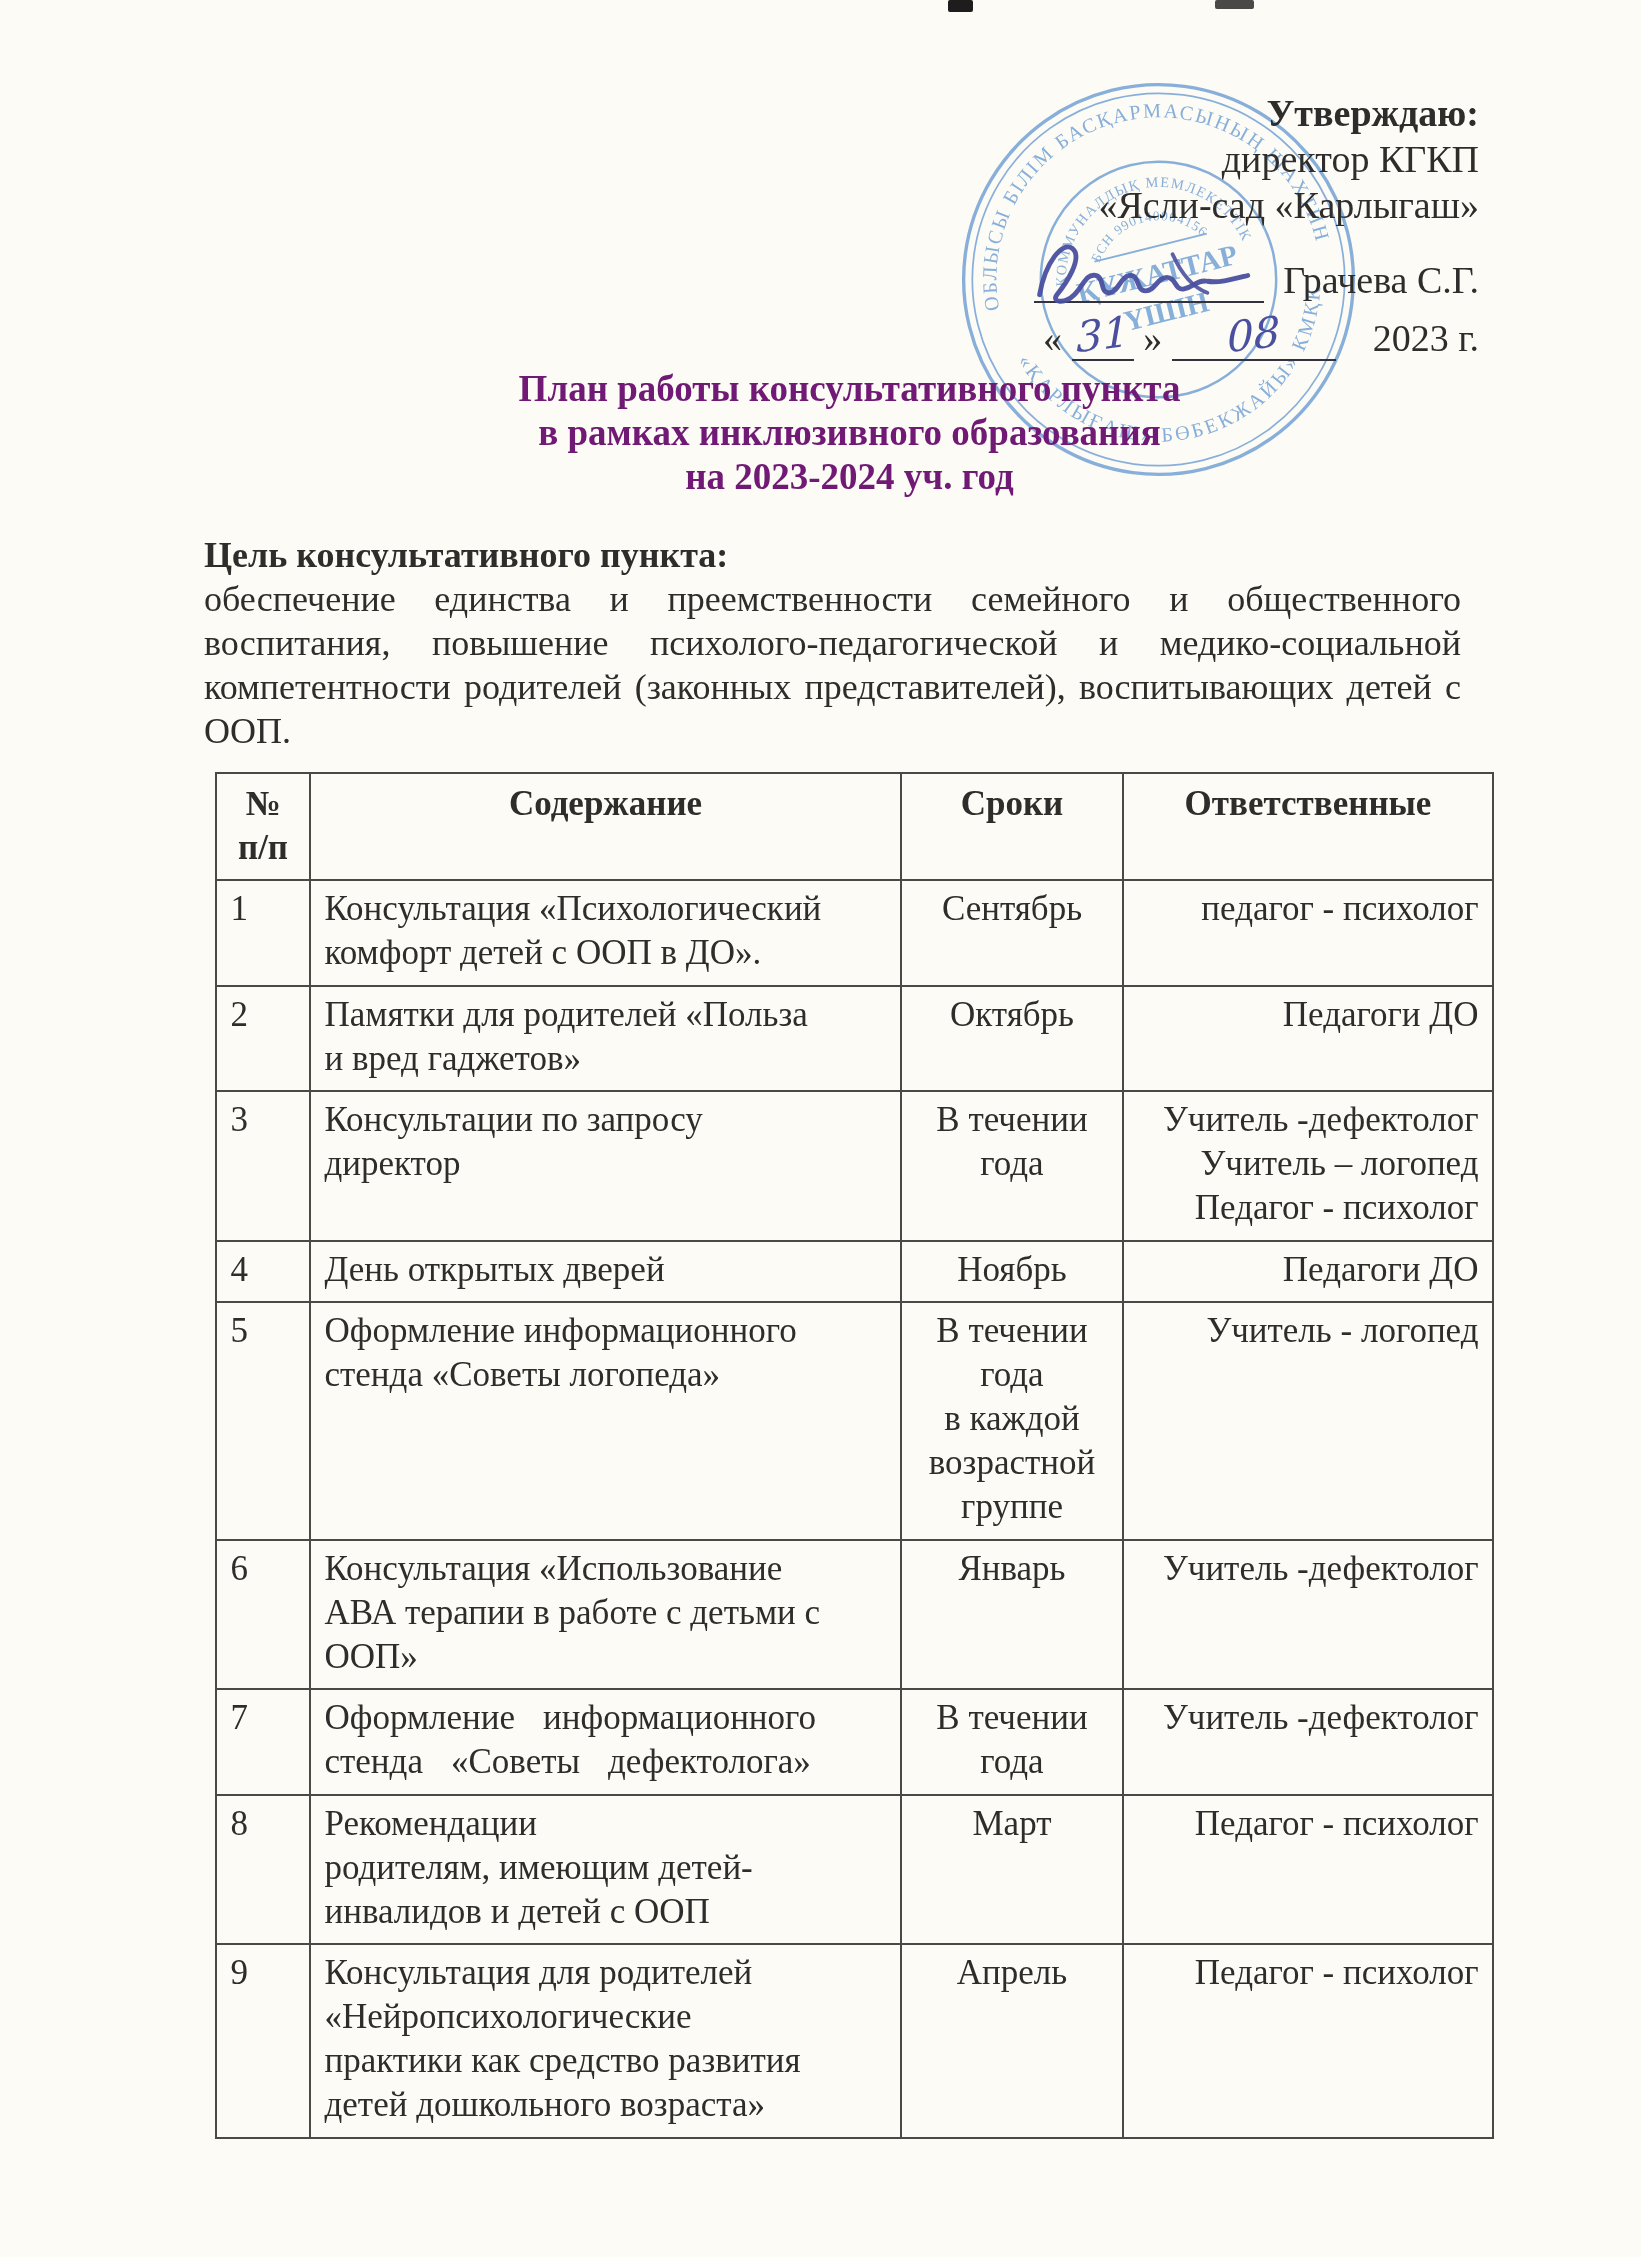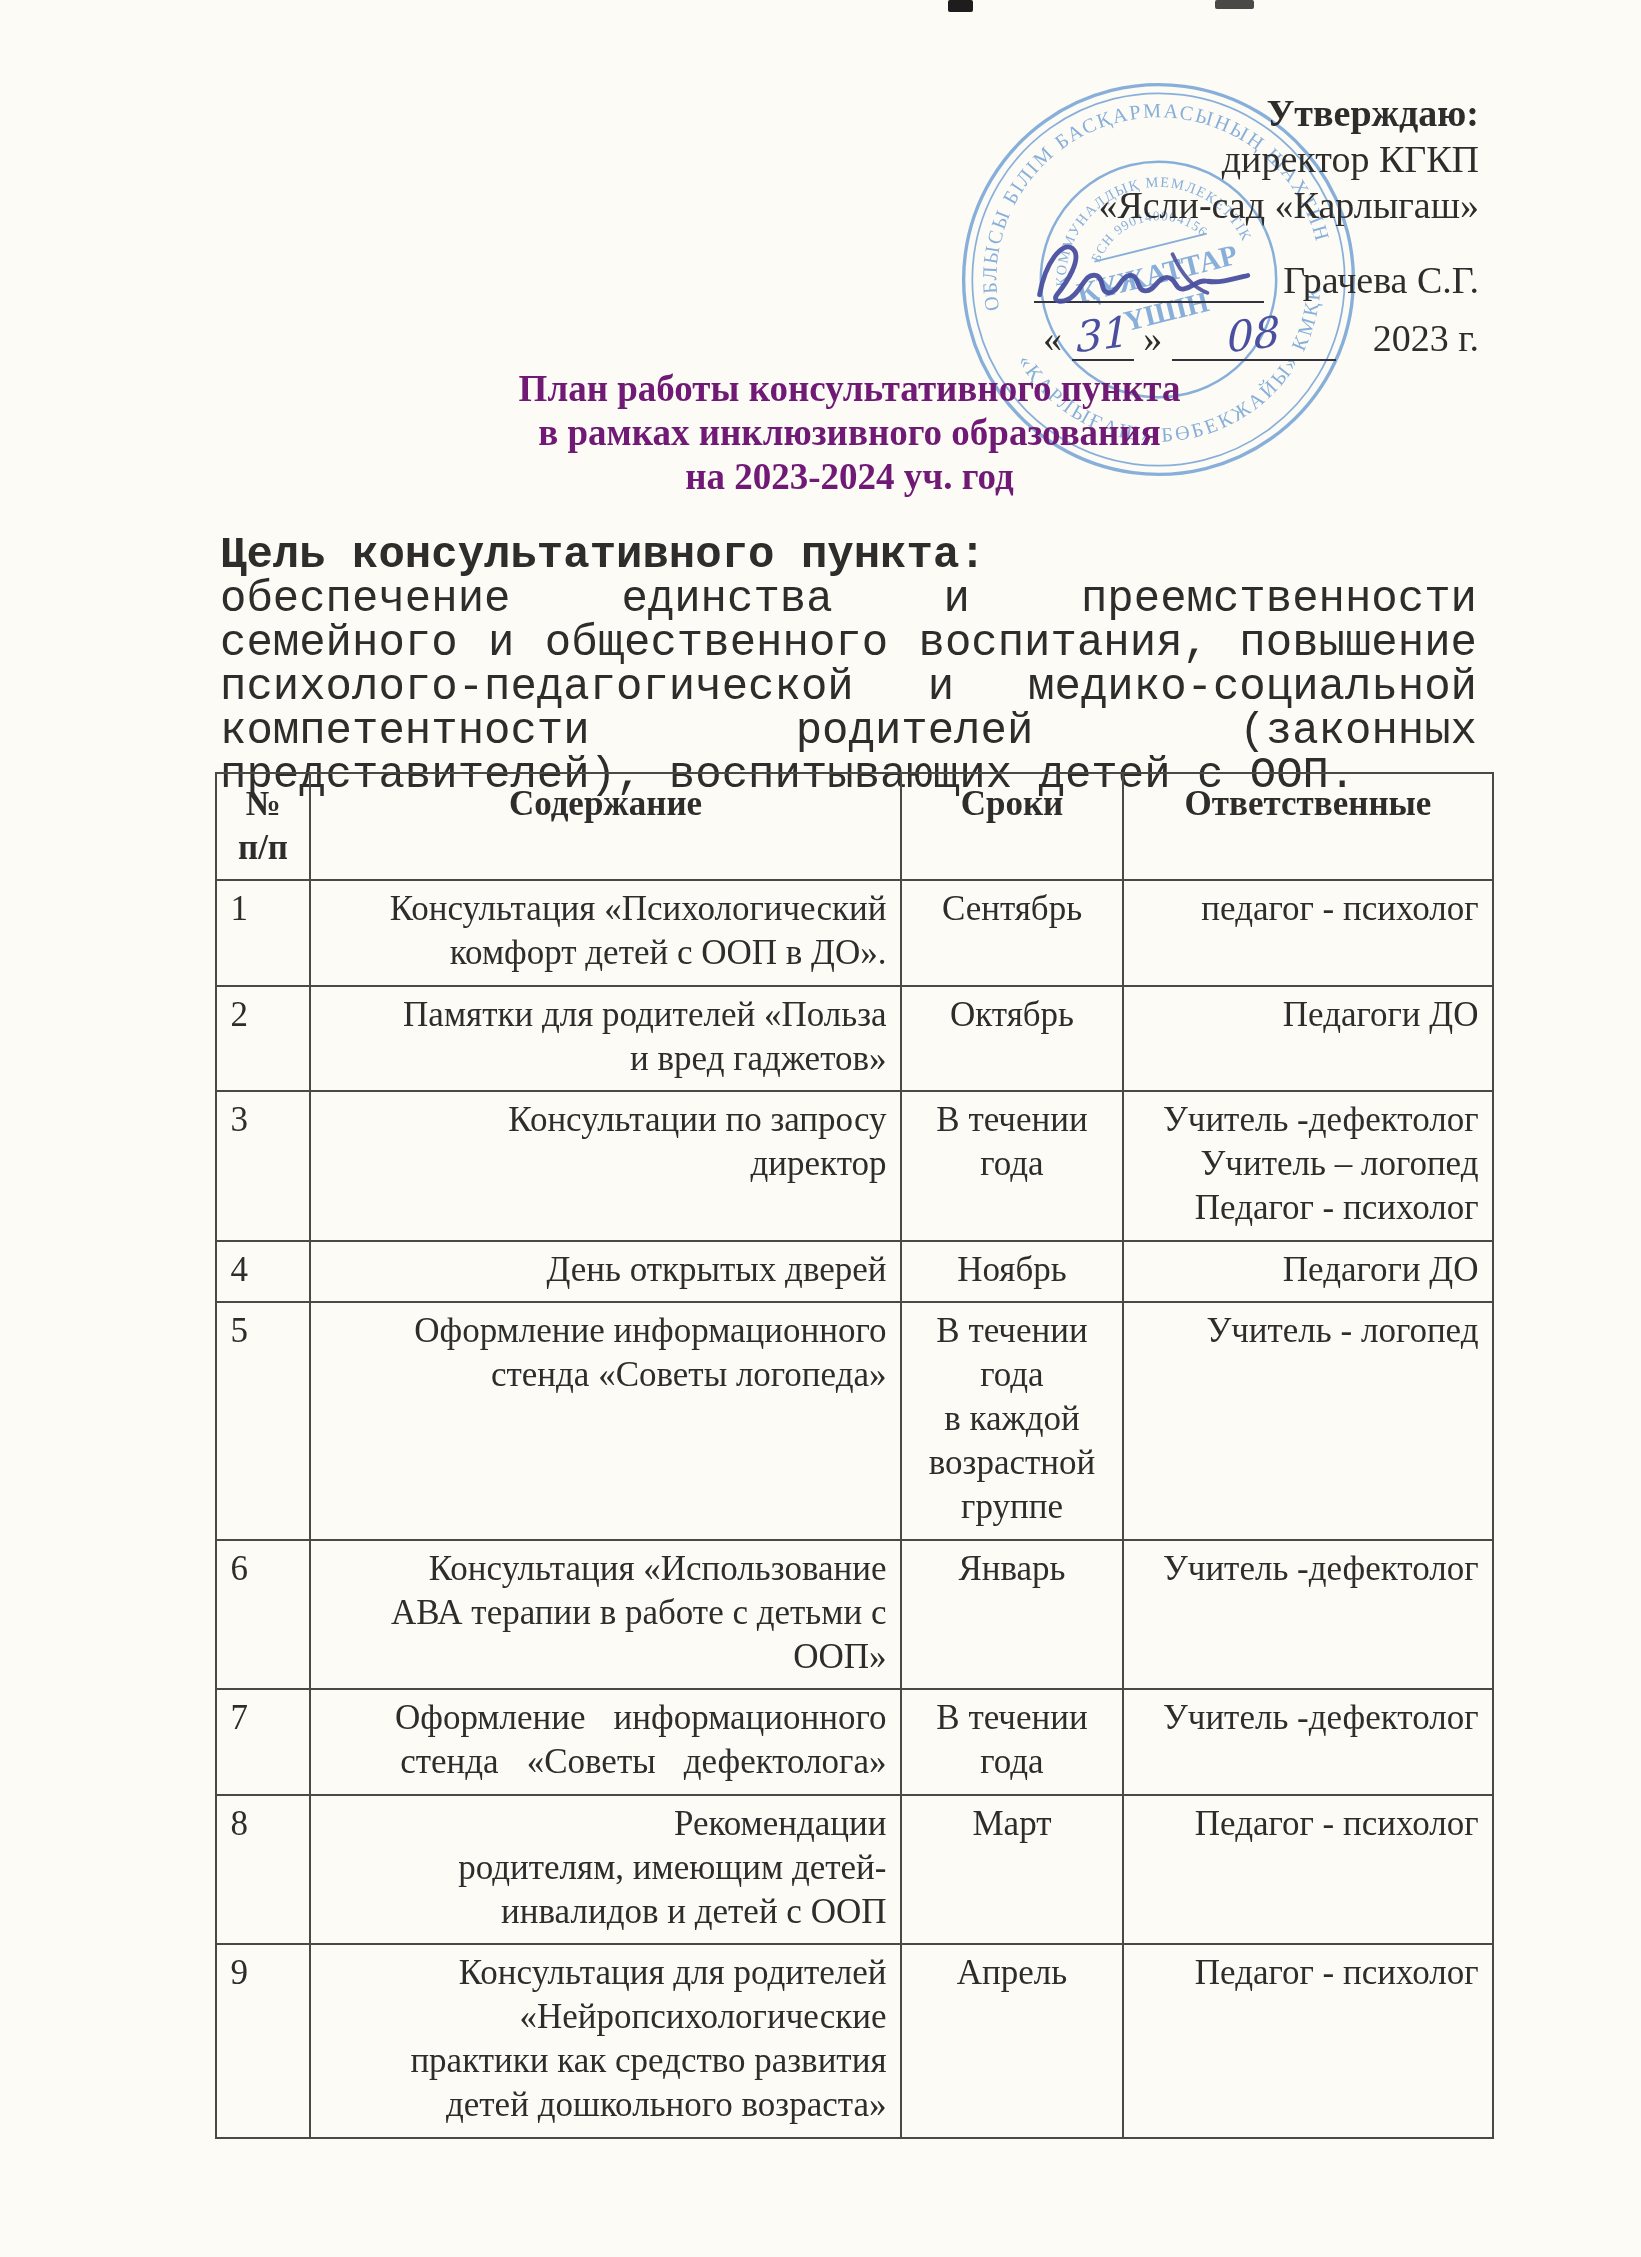--- a/index.html
+++ b/index.html
@@ -40,41 +40,41 @@
     display:inline-block;transform:rotate(-7deg) skewX(-6deg);
   }
 
   
   .doc-title{
     position:absolute;top:367px;left:217px;width:1265px;z-index:2;
     text-align:center;font-weight:bold;font-size:37px;line-height:44px;color:#701a75;
   }
 
   
-  .goal{position:absolute;top:533px;left:220px;width:1257px;font-size:44px;line-height:44px;font-family:Liberation Mono, monospace;}
+  .goal{position:absolute;top:533px;left:204px;width:1257px;font-size:36px;line-height:44px;}
   .goal-heading{font-weight:bold;}
   .goal-body{text-align:justify;}
 
   
   table.plan{
     position:absolute;top:772px;left:215px;width:1276px;
     border-collapse:collapse;table-layout:fixed;
     font-size:35px;
   }
   table.plan th,table.plan td{
     border:2.9px solid #4a4946;
     vertical-align:top;
     padding:5.8px 13.5px 9.7px;
     line-height:44px;
     white-space:pre-line;
   }
   table.plan th{font-weight:bold;text-align:center;padding-top:7.7px;}
   th.h-num{text-align:left;padding-left:15.4px;}
   td.c-num{text-align:left;padding-left:19.3px;}
-  td.c-content{text-align:right;padding-left:19.3px;}
+  td.c-content{text-align:left;padding-left:19.3px;}
   td.c-period{text-align:center;padding-left:5.8px;padding-right:5.8px;}
   td.c-resp{text-align:right;padding-left:15.4px;}
   td.wide-sp{word-spacing:19.3px;}
 </style>
 </head>
 <body>
 
 <div class="page">
 
   <div class="speck a"></div>

